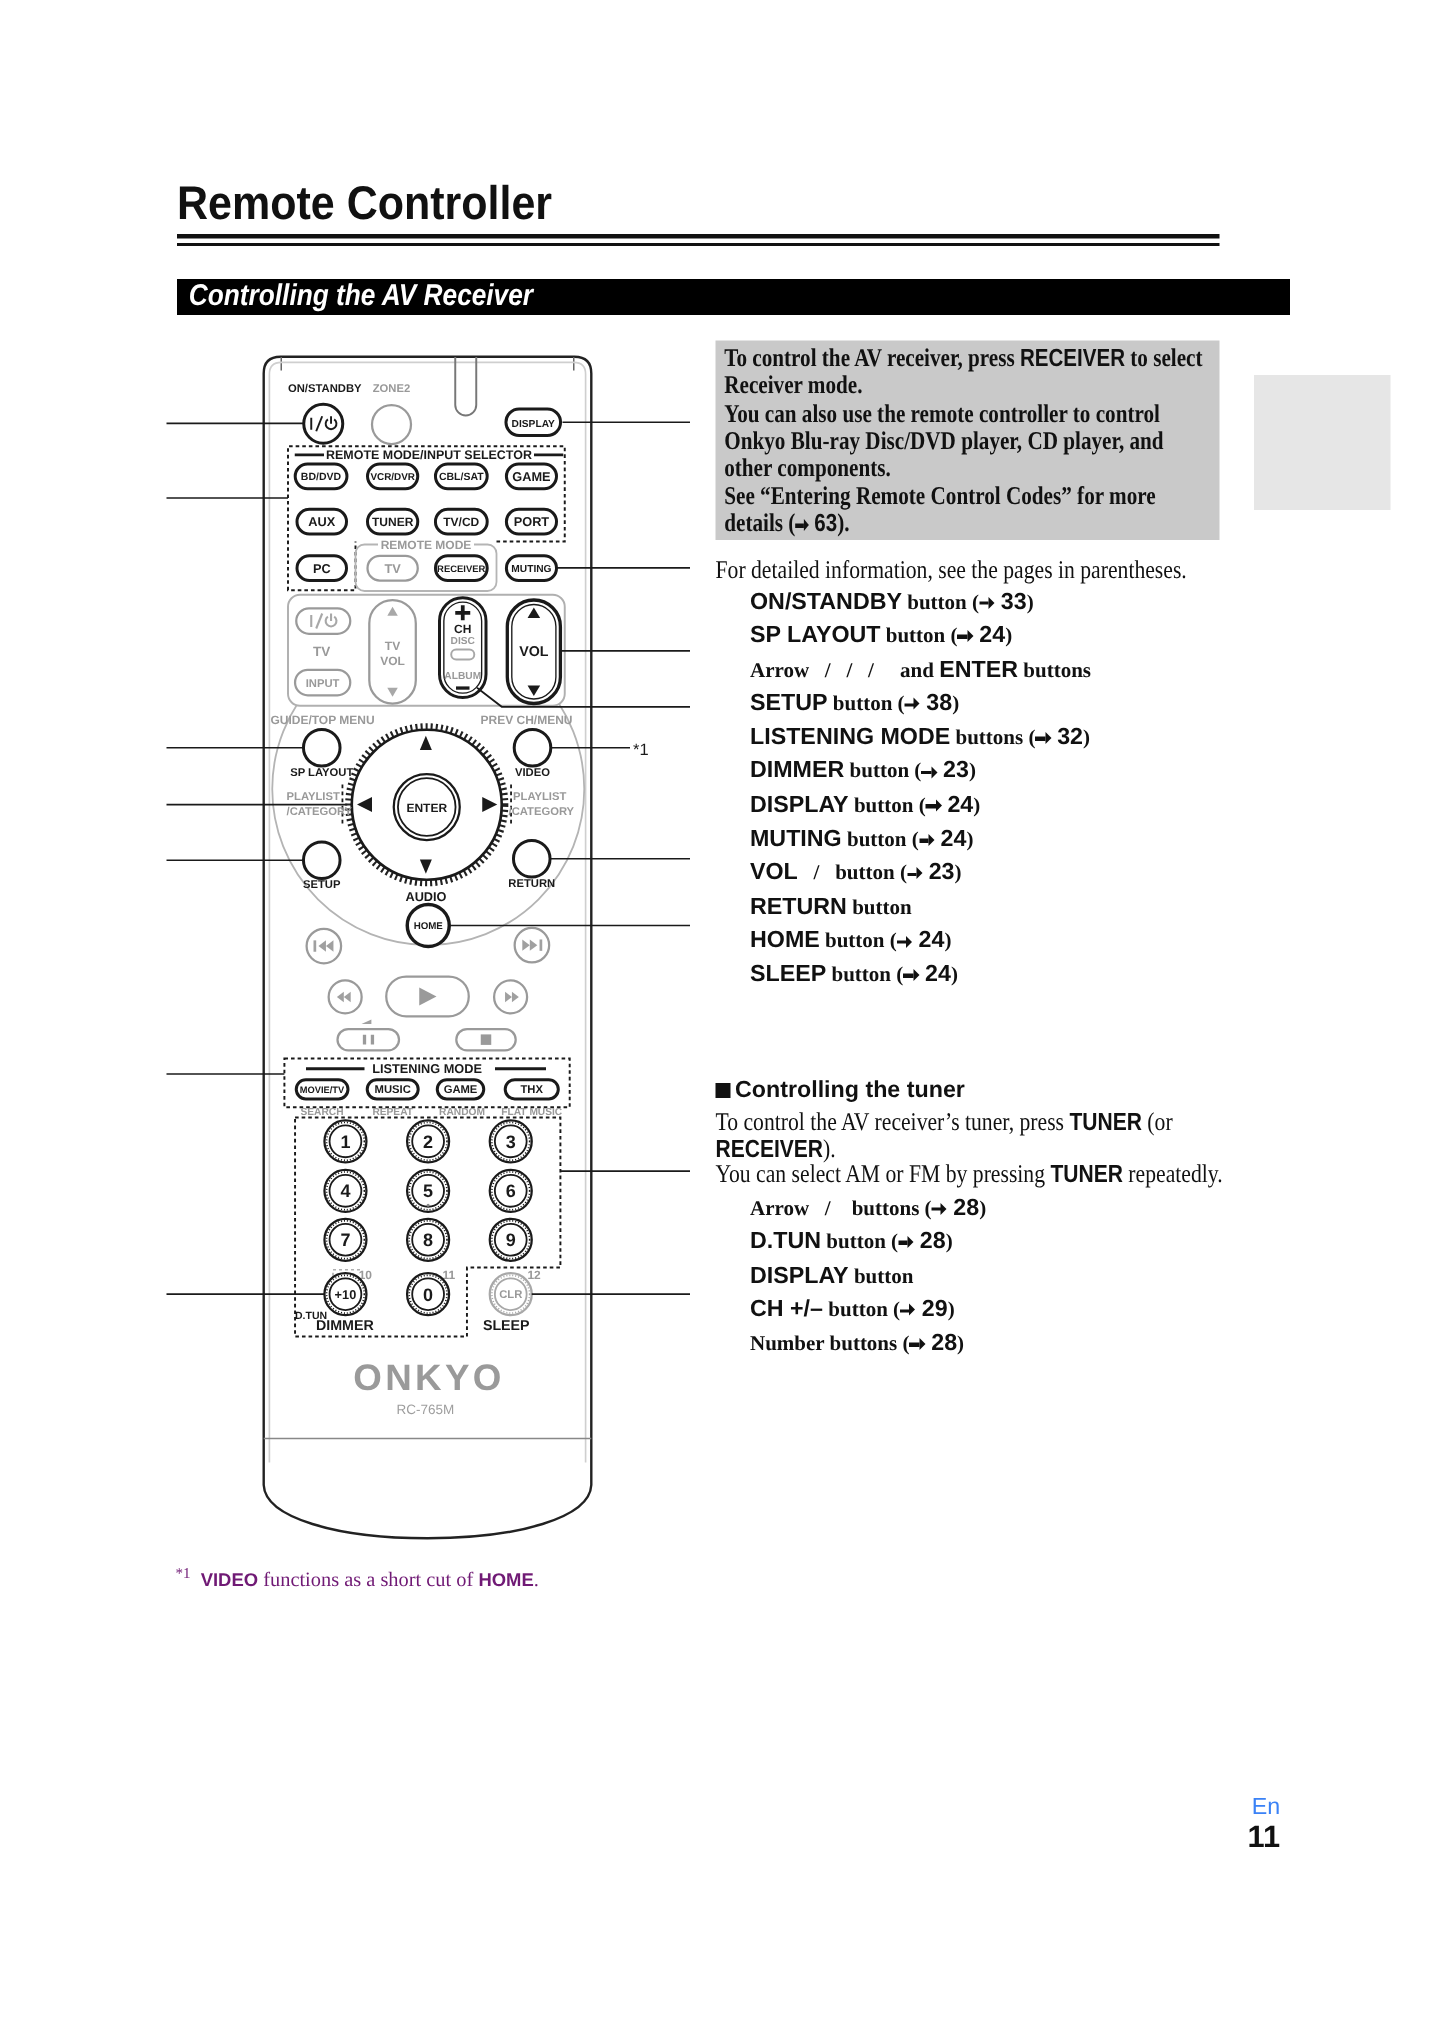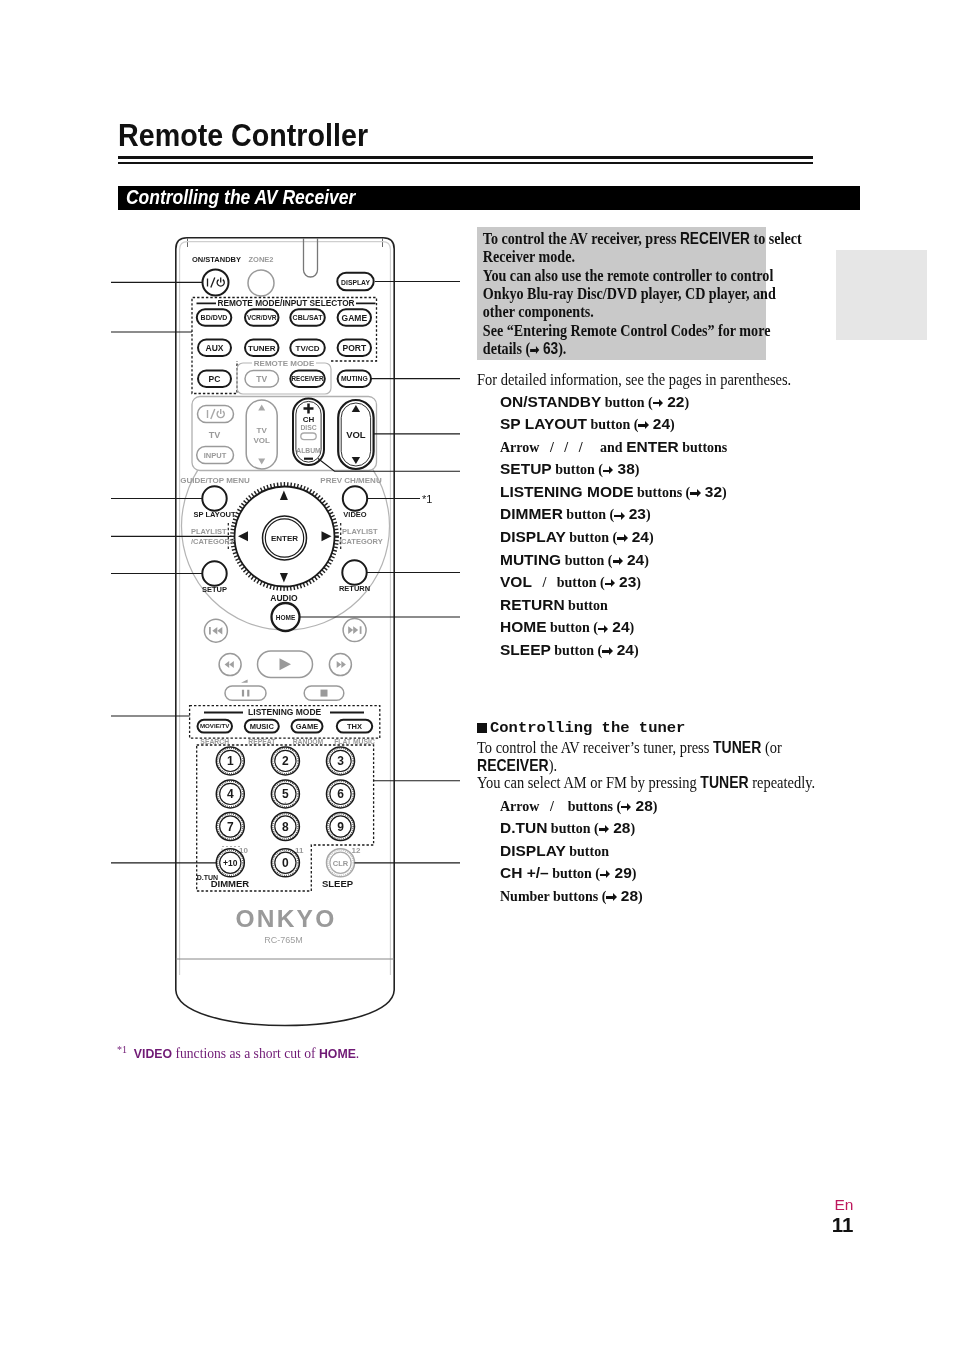--- a/index.html
+++ b/index.html
@@ -6,59 +6,59 @@
 body{width:954px;height:1351px;position:relative;background:#fff;font-family:"Liberation Serif",serif;overflow:hidden}
 .abs{position:absolute}
 .s{font-family:"Liberation Sans",sans-serif;font-size:15px}
 .li .s{font-size:15px}
 #title{left:118px;top:119px;font-family:"Liberation Sans",sans-serif;font-weight:bold;font-size:31.5px;line-height:32px;color:#111;transform:scaleX(0.91);transform-origin:left top;white-space:nowrap}
 #rule1{left:118px;top:156px;width:695px;height:3.2px;background:#111}
 #rule2{left:118px;top:162px;width:695px;height:2px;background:#111}
 #bar{left:118px;top:186px;width:742px;height:24px;background:#000;color:#fff}
 #bar span{display:block;font-family:"Liberation Sans",sans-serif;font-weight:bold;font-style:italic;font-size:20px;line-height:23px;padding-left:9px;transform:scaleX(0.875);transform-origin:left top;white-space:nowrap}
 #tab{left:836px;top:250px;width:91px;height:90px;background:#e6e6e6}
-#graybox{left:477px;top:227px;width:289px;height:133px;background:#c9c9c9;color:#111}
+#graybox{left:477px;top:227px;width:336px;height:133px;background:#c9c9c9;color:#111}
 #graybox .in{padding:3px 0 0 7px;width:402px;font-weight:bold;font-size:17px;line-height:18.35px;transform:scaleX(0.83);transform-origin:left top;white-space:nowrap}
 #graybox .s{font-size:16.5px;line-height:16px}
 #p1{left:477px;top:370px;font-size:17px;line-height:19px;color:#111;transform:scaleX(0.85);transform-origin:left top;white-space:nowrap}
 .list{color:#111;font-weight:bold;font-size:14px}
 .list .li{line-height:18.2px;margin-bottom:4.4px}
 .list .s{font-size:15.5px;line-height:14px}
 #list1{left:500px;top:393.5px}
 #h2{left:477px;top:718px;color:#111;white-space:nowrap}
 #h2 .sq{display:inline-block;width:10px;height:10px;background:#111;margin-right:3px;vertical-align:-0.5px}
-#h2 .ht{font-family:Liberation Mono, monospace;font-weight:bold;font-size:15.5px}
+#h2 .ht{font-family:Liberation Sans, sans-serif;font-weight:bold;font-size:15.5px}
 #p2{left:477px;top:738.9px;font-size:17px;line-height:18.1px;color:#111;transform:scaleX(0.85);transform-origin:left top;white-space:nowrap}
 #p3{left:477px;top:772.7px;font-size:17px;line-height:19px;color:#111;transform:scaleX(0.85);transform-origin:left top;white-space:nowrap}
 .ps{font-family:"Liberation Sans",sans-serif;font-size:16.5px;font-weight:bold;line-height:16px}
 #list2{left:500px;top:797.5px}
 #foot{left:117px;top:1044px;color:#701a75;font-size:13.6px;white-space:nowrap}
 #foot .fn{font-size:10px;vertical-align:5px}
 #foot .s{font-size:12.3px}
-#en{left:826px;top:1195.5px;width:36px;text-align:center;font-family:"Liberation Sans",sans-serif;font-size:15.5px;color:#be185d}
+#en{left:826px;top:1195.5px;width:36px;text-align:center;font-family:"Liberation Sans",sans-serif;font-size:15.5px;color:#3b82f6}
 #pg{left:824px;top:1213px;width:37px;text-align:center;font-family:"Liberation Sans",sans-serif;font-weight:bold;font-size:20.5px;color:#111}
 .aw{display:inline-block;position:relative;width:11px;height:9px;vertical-align:-1.2px}
 .aw::before{content:"";position:absolute;left:0;top:3.2px;width:6.6px;height:2.6px;background:#111}
 .aw::after{content:"";position:absolute;left:6.4px;top:0;width:0;height:0;border-left:4.6px solid #111;border-top:4.5px solid transparent;border-bottom:4.5px solid transparent}
 </style>
 </head>
 <body>
 <div class="abs" id="title">Remote Controller</div>
 <div class="abs" id="rule1"></div>
 <div class="abs" id="rule2"></div>
 <div class="abs" id="bar">
     <span>Controlling the AV Receiver</span>
   </div>
 <div class="abs" id="tab"></div>
 <div class="abs" id="graybox">
     <div class="in">To control the AV receiver, press <span class="s">RECEIVER</span> to select<br>Receiver mode.<br>You can also use the remote controller to control<br>Onkyo Blu-ray Disc/DVD player, CD player, and<br>other components.<br>See “Entering Remote Control Codes” for more<br>details (<span class="aw"></span> <span class="s">63</span>).</div>
   </div>
 <div class="abs" id="p1">For detailed information, see the pages in parentheses.</div>
 <div class="abs list" id="list1">
-<div class="li"><span class="s">ON/STANDBY</span> button (<span class="aw"></span> <span class="s">22</span>)</div>
+<div class="li"><span class="s">ON/STANDBY</span> button (<span class="aw"></span> <span class="s">33</span>)</div>
 <div class="li"><span class="s">SP LAYOUT</span> button (<span class="aw"></span> <span class="s">24</span>)</div>
 <div class="li">Arrow&nbsp;&nbsp;&nbsp;/&nbsp;&nbsp;&nbsp;/&nbsp;&nbsp;&nbsp;/&nbsp;&nbsp;&nbsp;&nbsp;&nbsp;and <span class="s">ENTER</span> buttons</div>
 <div class="li"><span class="s">SETUP</span> button (<span class="aw"></span> <span class="s">38</span>)</div>
 <div class="li"><span class="s">LISTENING MODE</span> buttons (<span class="aw"></span> <span class="s">32</span>)</div>
 <div class="li"><span class="s">DIMMER</span> button (<span class="aw"></span> <span class="s">23</span>)</div>
 <div class="li"><span class="s">DISPLAY</span> button (<span class="aw"></span> <span class="s">24</span>)</div>
 <div class="li"><span class="s">MUTING</span> button (<span class="aw"></span> <span class="s">24</span>)</div>
 <div class="li"><span class="s">VOL</span>&nbsp;&nbsp;&nbsp;/&nbsp;&nbsp;&nbsp;button (<span class="aw"></span> <span class="s">23</span>)</div>
 <div class="li"><span class="s">RETURN</span> button</div>
 <div class="li"><span class="s">HOME</span> button (<span class="aw"></span> <span class="s">24</span>)</div>

